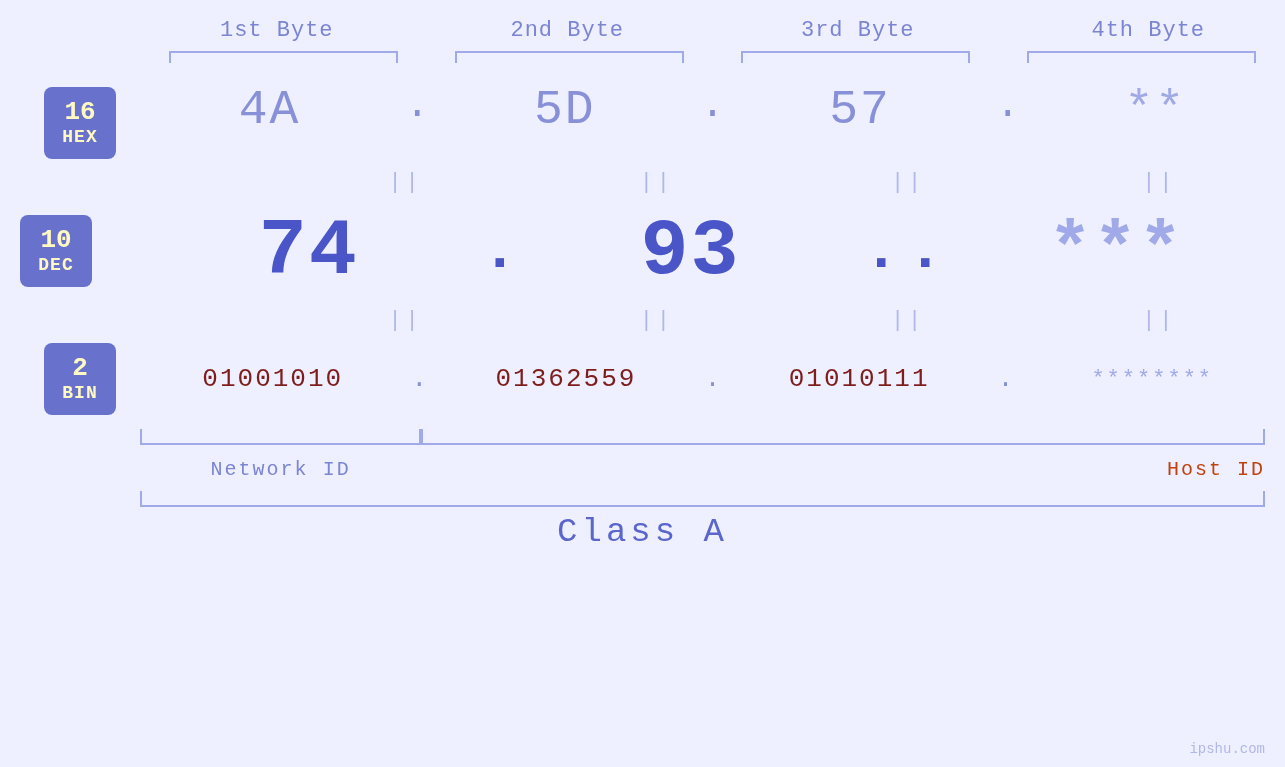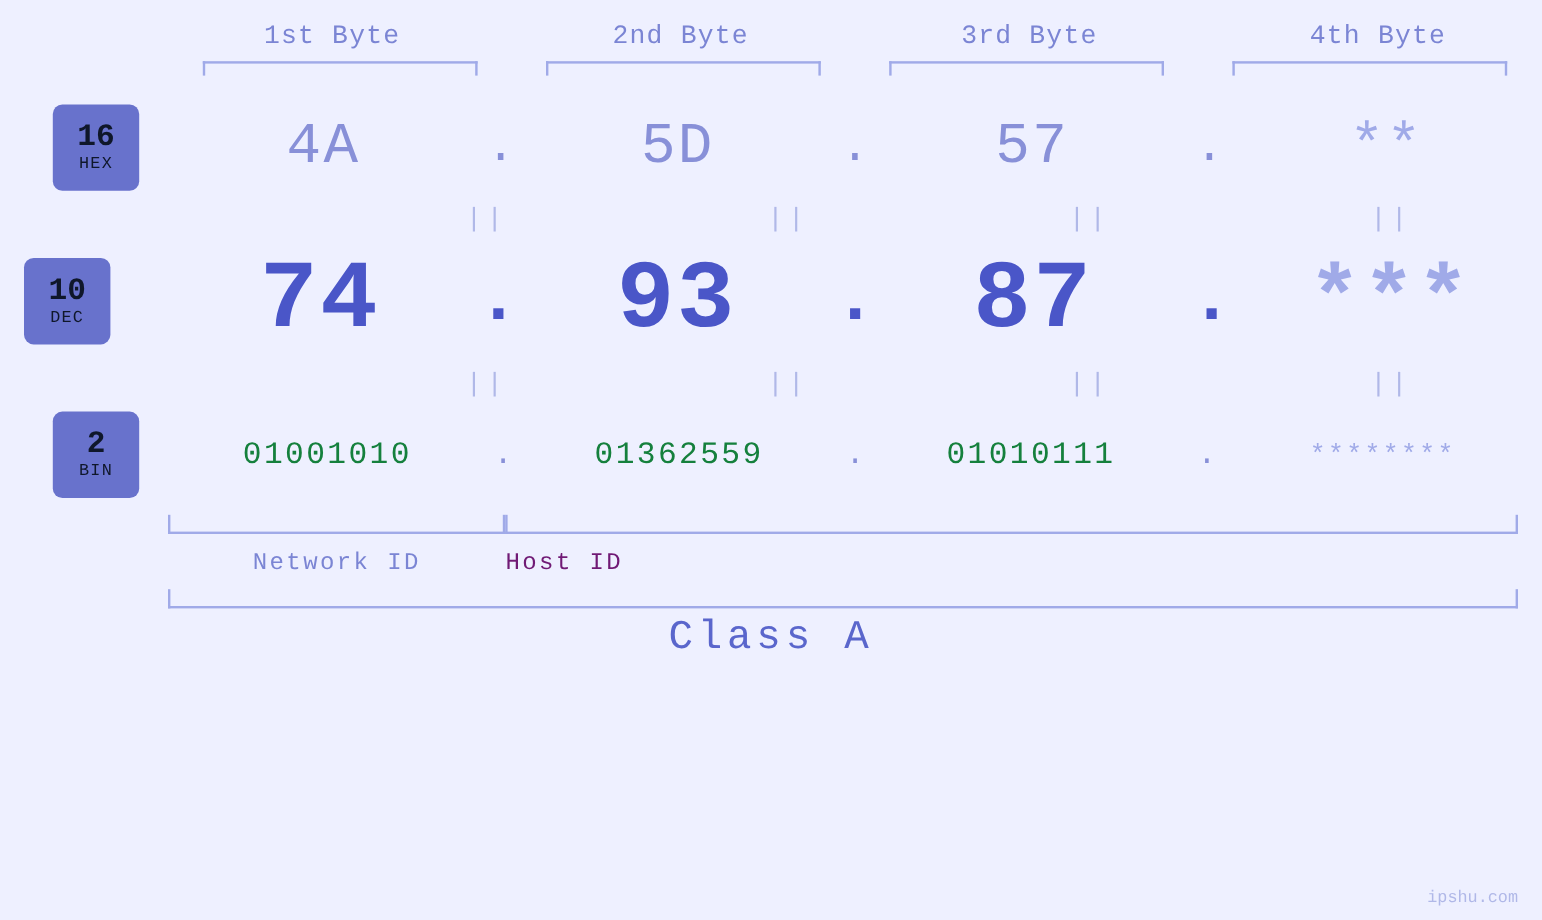--- a/index.html
+++ b/index.html
@@ -67,39 +67,39 @@
       width: 140px;
       display: flex;
       flex-direction: column;
       align-items: center;
       justify-content: space-around;
       padding: 20px 0 40px 20px;
     }
 
     .base-badge {
       background-color: #6872cc;
-      color: #0f172a;
+      color: #fef9c3;
       border-radius: 8px;
       width: 72px;
       height: 72px;
       display: flex;
       flex-direction: column;
       align-items: center;
       justify-content: center;
     }
 
     .base-badge .num {
       font-size: 26px;
       font-weight: bold;
       line-height: 1;
     }
 
     .base-badge .label {
-      font-size: 14px;
-      font-weight: normal;
+      font-size: 18px;
+      font-weight: bold;
       letter-spacing: 1px;
       margin-top: 2px;
     }
 
     .value-cell {
       flex: 1;
       display: flex;
       align-items: center;
       justify-content: center;
     }
@@ -111,21 +111,21 @@
     }
 
     .dec-val {
       color: #4a56c8;
       font-size: 80px;
       font-weight: bold;
       letter-spacing: 2px;
     }
 
     .bin-val {
-      color: #15803d;
+      color: #7f1d1d;
       font-size: 26px;
       letter-spacing: 2px;
     }
 
     .dot {
       color: #4a56c8;
       font-size: 60px;
       font-weight: bold;
       margin: 0 4px;
       line-height: 1;
@@ -220,21 +220,21 @@
       </div>
   </div>
 
   <div style="display:flex; margin-top:16px;">
     <div class="label-col" style="padding:0 0 0 20px; width:140px; display:flex; align-items:center; justify-content:center;">
       <div class="base-badge">
         <span class="num">16</span>
         <span class="label">HEX</span>
       </div>
     </div>
-    <div style="flex:1; display:flex; align-items:center; justify-content:center; height:80px;">
+    <div style="flex:1; display:flex; align-items:flex-start; justify-content:center; height:80px;">
       <div class="value-cell">
         <span class="hex-val">4A</span>
       </div>
       <span class="dot-hex">.</span>
       <div class="value-cell">
         <span class="hex-val">5D</span>
       </div>
       <span class="dot-hex">.</span>
       <div class="value-cell">
         <span class="hex-val">57</span>
@@ -271,23 +271,20 @@
     </div>
     <div style="flex:1; display:flex; align-items:center; justify-content:center; height:100px;">
       <div class="value-cell">
         <span class="dec-val">74</span>
       </div>
       <span class="dot">.</span>
       <div class="value-cell">
         <span class="dec-val">93</span>
       </div>
       <span class="dot">.</span>
-      <div class="value-cell">
-        <span class="dec-val">87</span>
-      </div>
       <span class="dot">.</span>
       <div class="value-cell">
         <span class="dec-val wildcard" style="font-size:72px; color:#a0aae8;">***</span>
       </div>
     </div>
   </div>
 
   <div class="equals-row" style="margin-top:4px;">
     <div style="width:140px;"></div>
     <div class="equals-cell">
@@ -332,21 +329,21 @@
 
   <div style="margin-left:140px; position:relative; height:20px; margin-top:6px; margin-right:20px;">
 
     <div style="position:absolute; left:0; width:25%; height:16px; border-bottom:2px solid #a0aae8; border-left:2px solid #a0aae8; border-right:2px solid #a0aae8; bottom:0;"></div>
 
     <div style="position:absolute; left:25%; right:0; height:16px; border-bottom:2px solid #a0aae8; border-left:2px solid #a0aae8; border-right:2px solid #a0aae8; bottom:0;"></div>
   </div>
 
   <div style="display:flex; margin-left:140px; margin-right:20px; margin-top:6px; height:36px; align-items:center;">
     <div style="width:25%; text-align:center; color:#7b85d4; font-size:20px; letter-spacing:2px;">Network ID</div>
-    <div style="flex:1; text-align:left; color:#701a75; font-size:20px; letter-spacing:2px;">Host ID</div>
+    <div style="flex:1; text-align:right; color:#c2410c; font-size:20px; letter-spacing:2px;">Host ID</div>
   </div>
 
   <div style="margin:4px 20px 0 140px; height:16px; border-bottom:2px solid #a0aae8; border-left:2px solid #a0aae8; border-right:2px solid #a0aae8;"></div>
 
   <div class="class-row">
     <span class="class-label">Class A</span>
   </div>
 
 </div>
 

